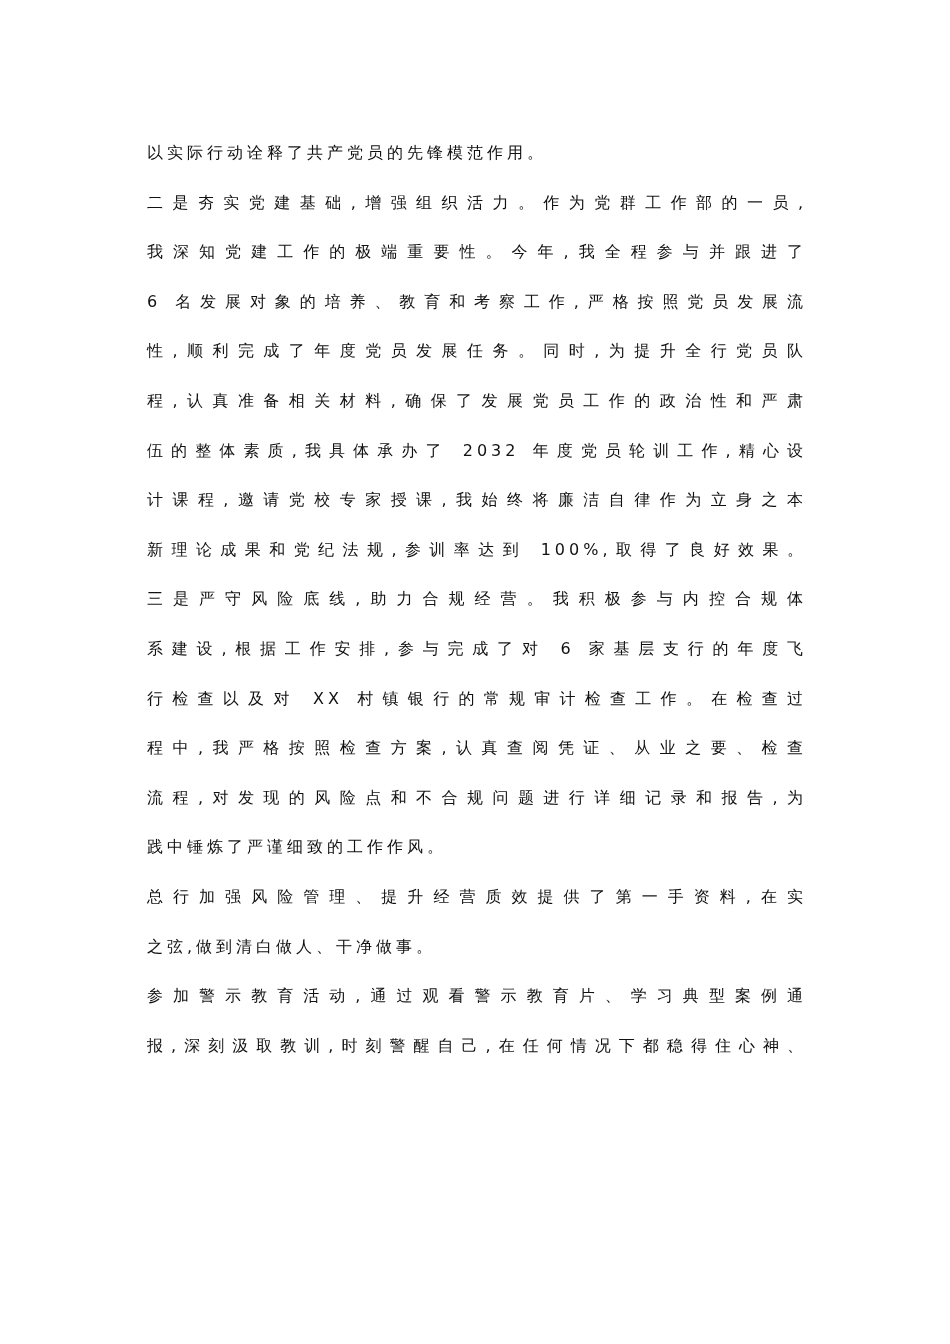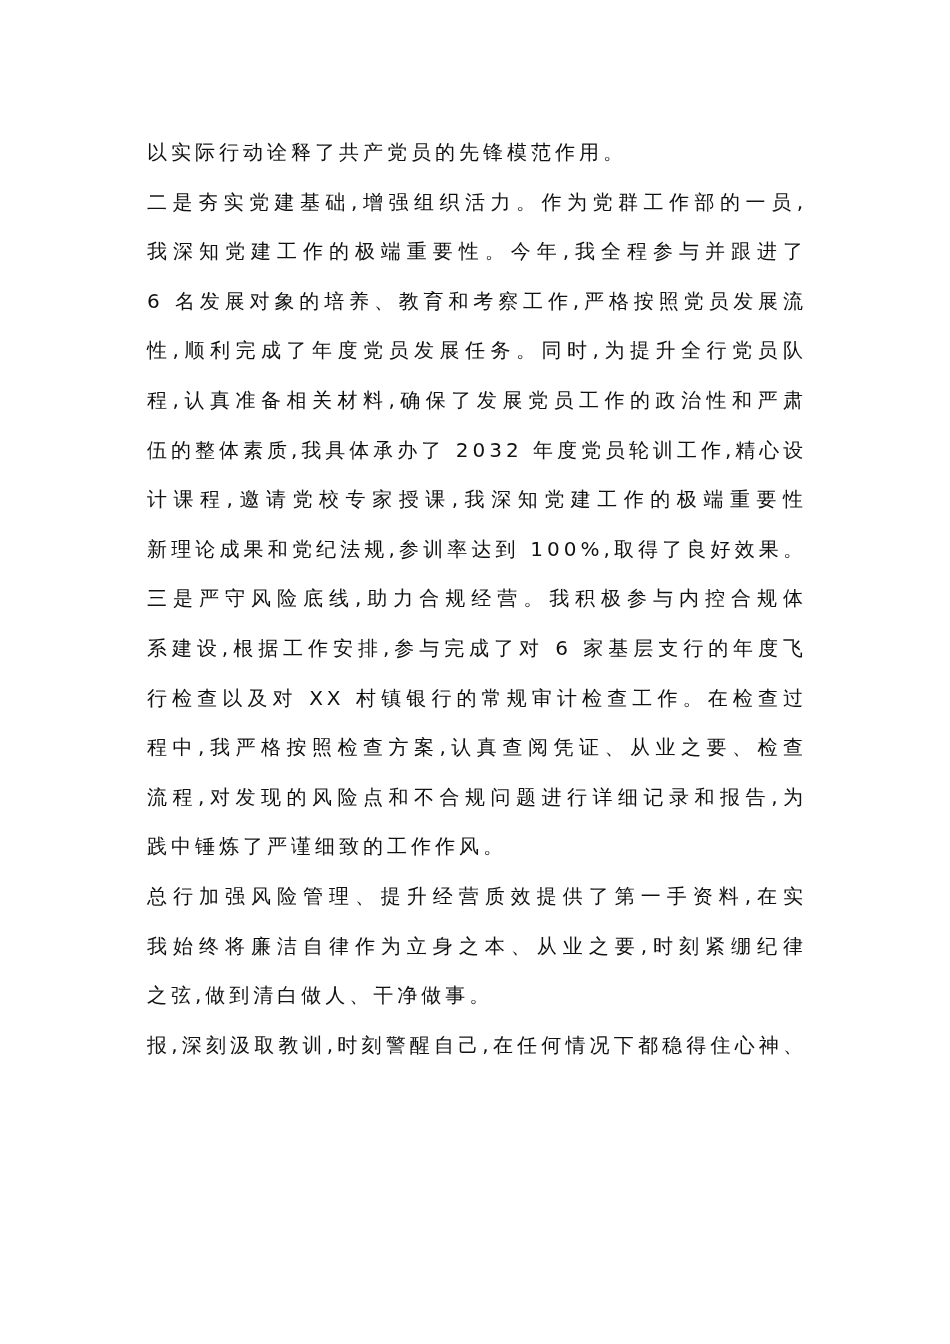--- a/index.html
+++ b/index.html
@@ -26,21 +26,21 @@
     .body-text {
       position: absolute;
       left: 147px;
       top: 128px;
       width: 660px;
     }
     .line {
       display: block;
       height: 49.6px;
       line-height: 49.6px;
-      font-size: 20px;
+      font-size: 16px;
       white-space: nowrap;
       text-align: justify;
       text-align-last: justify;
       letter-spacing: 4px;
     }
     .line.short {
       text-align-last: left;
     }
   </style>
 </head>
@@ -48,26 +48,26 @@
 
 <div class="page">
   <div class="body-text">
     <span class="line short">以实际行动诠释了共产党员的先锋模范作用。</span>
     <span class="line">二是夯实党建基础,增强组织活力。作为党群工作部的一员,</span>
     <span class="line">我深知党建工作的极端重要性。今年,我全程参与并跟进了</span>
     <span class="line">6 名发展对象的培养、教育和考察工作,严格按照党员发展流</span>
     <span class="line">性,顺利完成了年度党员发展任务。同时,为提升全行党员队</span>
     <span class="line">程,认真准备相关材料,确保了发展党员工作的政治性和严肃</span>
     <span class="line">伍的整体素质,我具体承办了 2032 年度党员轮训工作,精心设</span>
-    <span class="line">计课程,邀请党校专家授课,我深知党建工作的极端重要性</span>
+    <span class="line">计课程,邀请党校专家授课,我始终将廉洁自律作为立身之本</span>
     <span class="line">新理论成果和党纪法规,参训率达到 100%,取得了良好效果。</span>
     <span class="line">三是严守风险底线,助力合规经营。我积极参与内控合规体</span>
     <span class="line">系建设,根据工作安排,参与完成了对 6 家基层支行的年度飞</span>
     <span class="line">行检查以及对 XX 村镇银行的常规审计检查工作。在检查过</span>
     <span class="line">程中,我严格按照检查方案,认真查阅凭证、从业之要、检查</span>
     <span class="line">流程,对发现的风险点和不合规问题进行详细记录和报告,为</span>
     <span class="line short">践中锤炼了严谨细致的工作作风。</span>
     <span class="line">总行加强风险管理、提升经营质效提供了第一手资料,在实</span>
-    <span class="line">我始终将廉洁自律作为立身之本、从业之要,时刻紧绷纪律</span>
     <span class="line short">之弦,做到清白做人、干净做事。</span>
+    <span class="line">参加警示教育活动,通过观看警示教育片、学习典型案例通</span>
     <span class="line">报,深刻汲取教训,时刻警醒自己,在任何情况下都稳得住心神、</span>
   </div>
 </div>
 
 </body></html>

